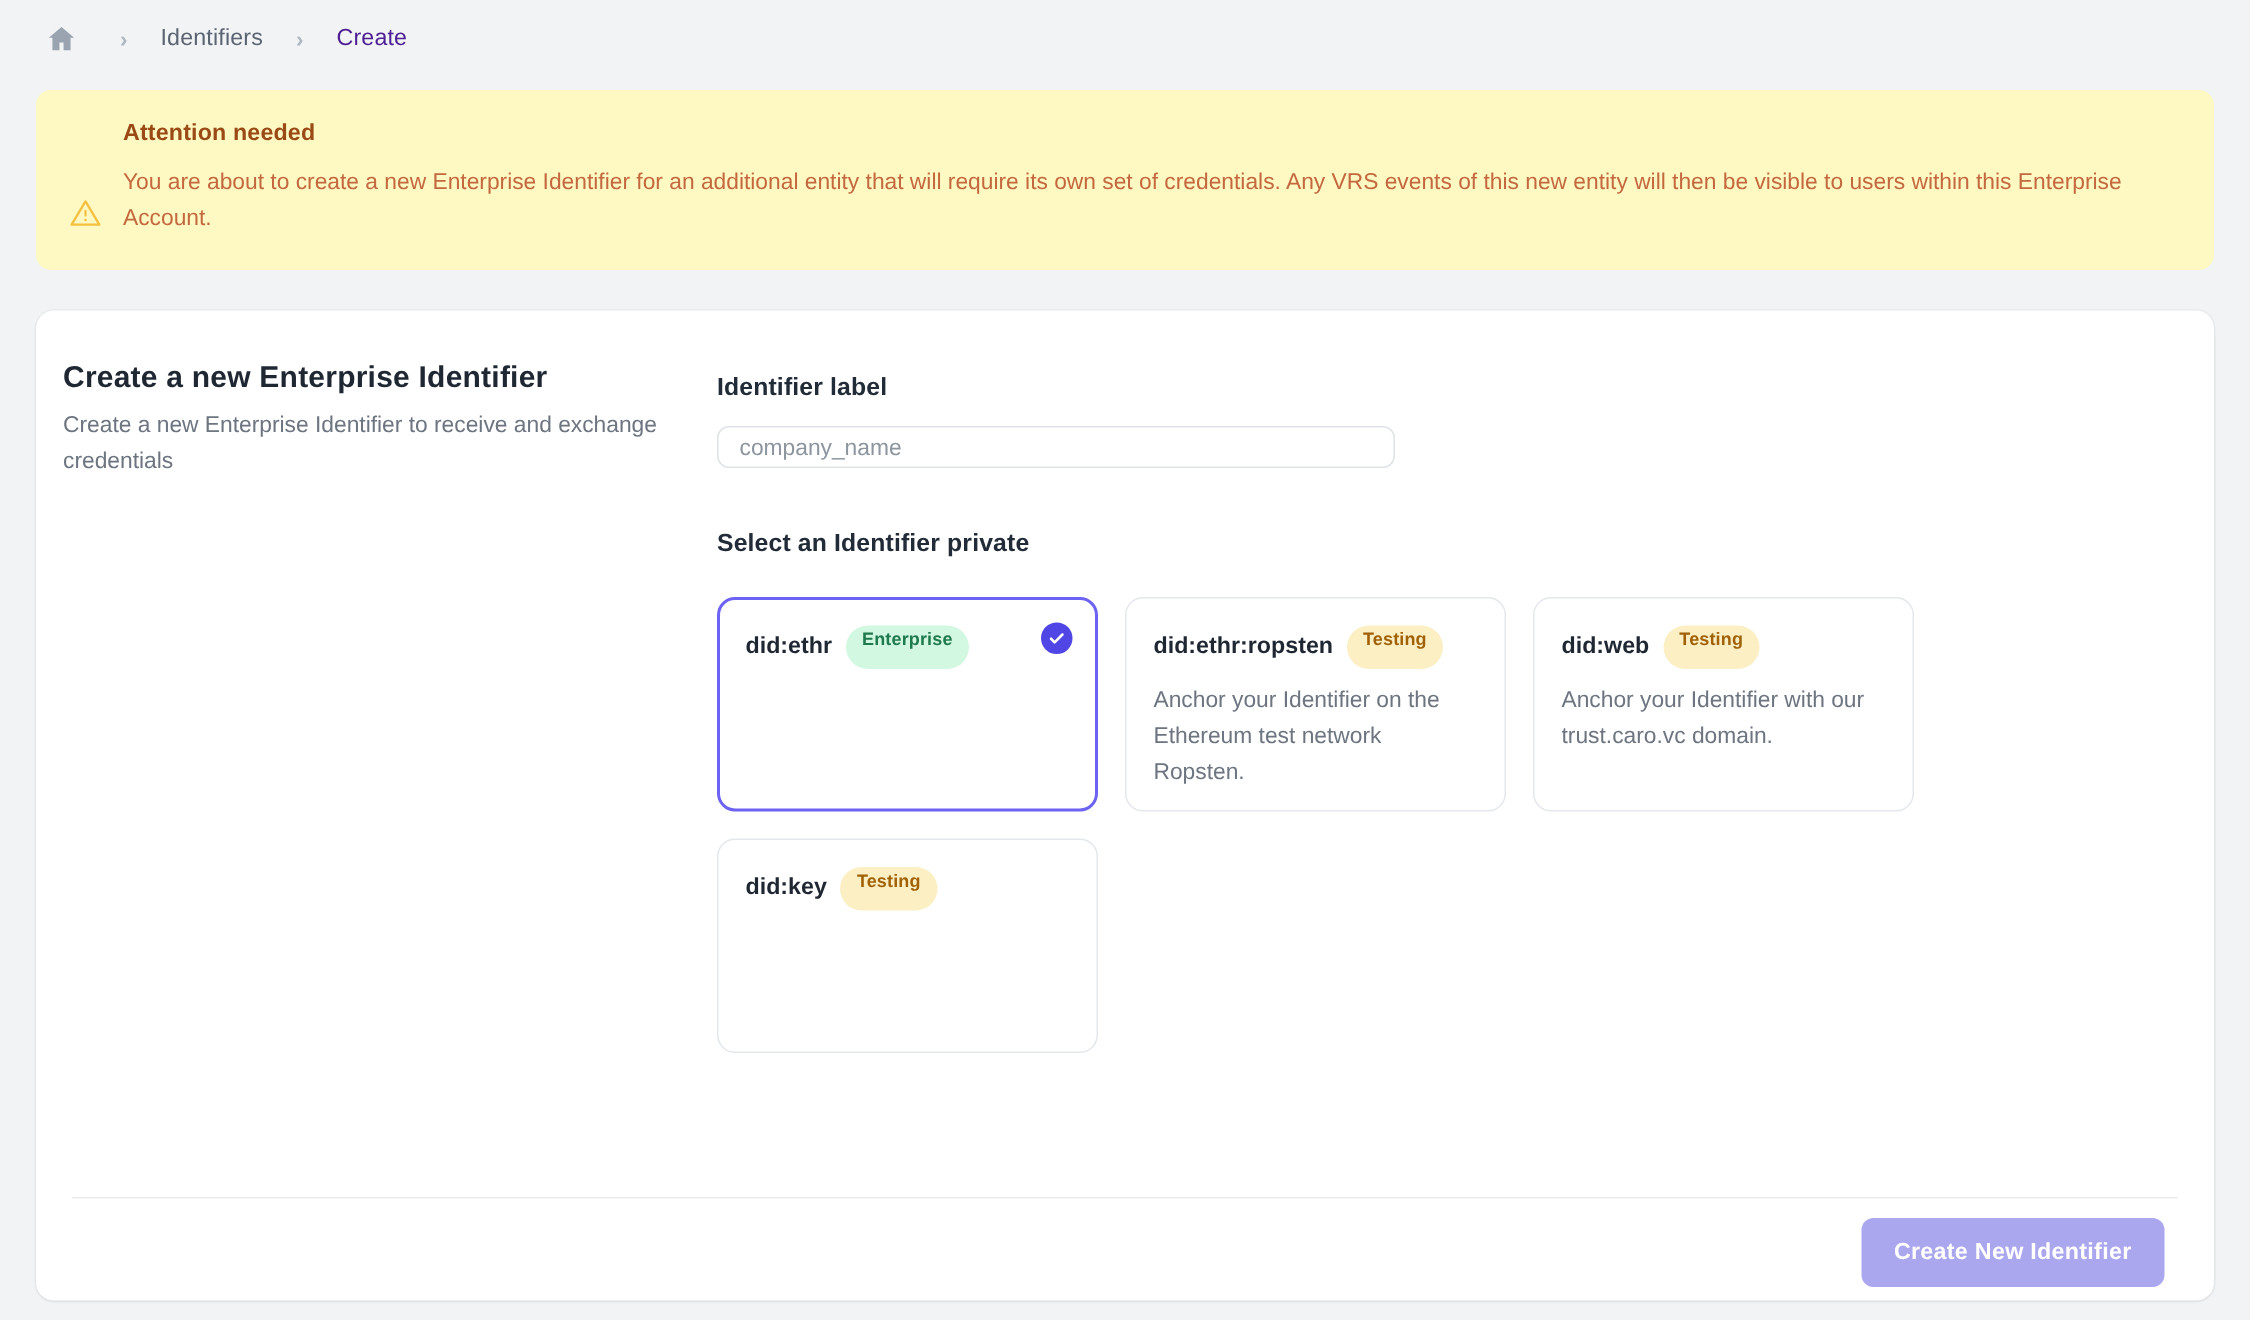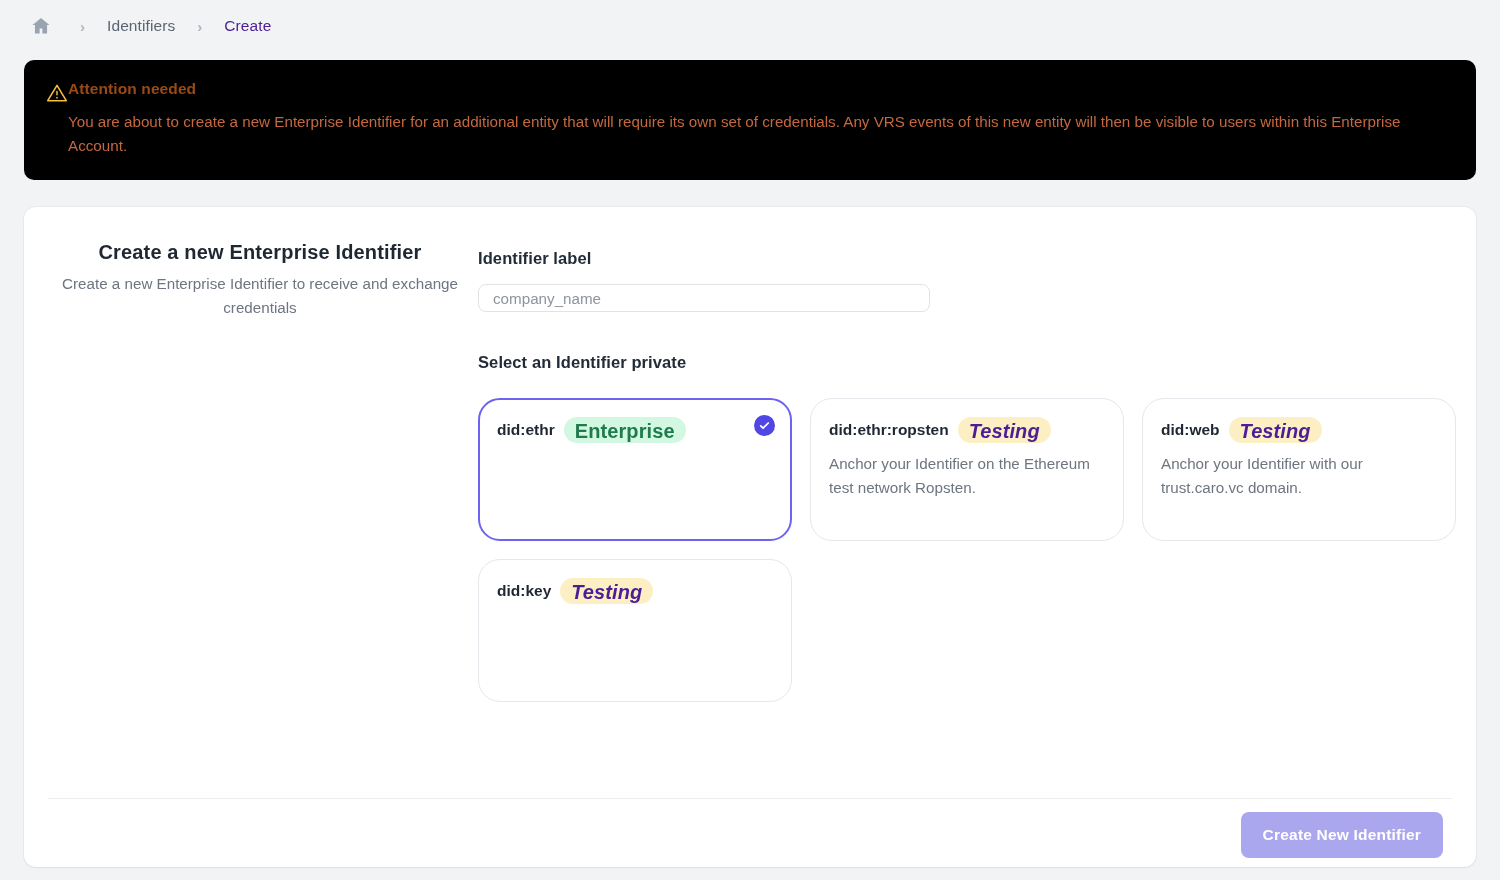--- a/index.html
+++ b/index.html
@@ -30,24 +30,26 @@
   .crumb-link {
     color: #5b6472;
     font-size: 15.5px;
     letter-spacing: .1px;
   }
   .crumb-link.current { color: #4c1d95; }
 
   
   .alert {
     margin: 8px 24px 0 24px;
-    background: #000000;
+    background: #fef9c3;
     border-radius: 10px;
     padding: 20px 24px 22px 22px;
     display: flex;
+    gap: 14px;
+    align-items: flex-end;
   }
   .alert-icon { flex: 0 0 auto; padding-top: 2px; }
   .alert-body { flex: 1 1 auto; }
   .alert-title {
     color: #9a4a15;
     font-size: 15.5px;
     font-weight: 700;
     letter-spacing: .1px;
     margin-bottom: 12px;
   }
@@ -63,21 +65,21 @@
     margin: 27px 24px 0 24px;
     background: #ffffff;
     border-radius: 12px;
     box-shadow: 0 1px 2px rgba(16,24,40,.06), 0 0 0 1px rgba(16,24,40,.035);
     padding: 34px 18px 0 18px;
     height: 660px;
     position: relative;
   }
   .panel-inner { display: flex; padding: 0 0 0 0; }
 
-  .left-col { width: 480px; padding-left: 0; text-align: center; }
+  .left-col { width: 480px; padding-left: 0; }
   .panel-title {
     font-size: 20px;
     font-weight: 700;
     color: #1f2733;
     letter-spacing: .15px;
     margin-bottom: 8px;
   }
   .panel-sub {
     font-size: 15.2px;
     line-height: 24px;
@@ -116,24 +118,24 @@
     margin: 41px 0 26px 0;
   }
 
   .method-grid {
     display: flex;
     flex-wrap: wrap;
     gap: 18px;
     width: 980px;
   }
   .method-card {
-    width: 314px;
+    width: 254px;
     height: 143px;
     border: 1px solid #e4e7eb;
-    border-radius: 22px;
+    border-radius: 12px;
     background: #fff;
     padding: 18px 18px 0 18px;
     position: relative;
     cursor: pointer;
   }
   .method-card.selected {
     border: 2px solid #6c63f2;
     padding: 17px 17px 0 17px;
   }
   .method-head {
@@ -144,28 +146,28 @@
   }
   .method-name {
     font-size: 15.5px;
     font-weight: 700;
     color: #1f2733;
     letter-spacing: 0;
   }
   .badge {
     display: inline-block;
     border-radius: 999px;
-    padding: 3px 11px 0 11px;
-    font-size: 20px;
+    padding: 3px 11px 12px 11px;
+    font-size: 12px;
     font-weight: 600;
     line-height: 1.15;
     letter-spacing: .1px;
   }
   .badge.enterprise { background: #d2f8e1; color: #1f7a4d; }
-  .badge.testing   { background: #fcefc4; color: #4c1d95; font-style: italic; }
+  .badge.testing   { background: #fcefc4; color: #a16207; }
   .method-desc {
     font-size: 15.2px;
     line-height: 24px;
     color: #6d7580;
   }
   .check-badge {
     position: absolute;
     top: 15px;
     right: 15px;
     width: 21px;

